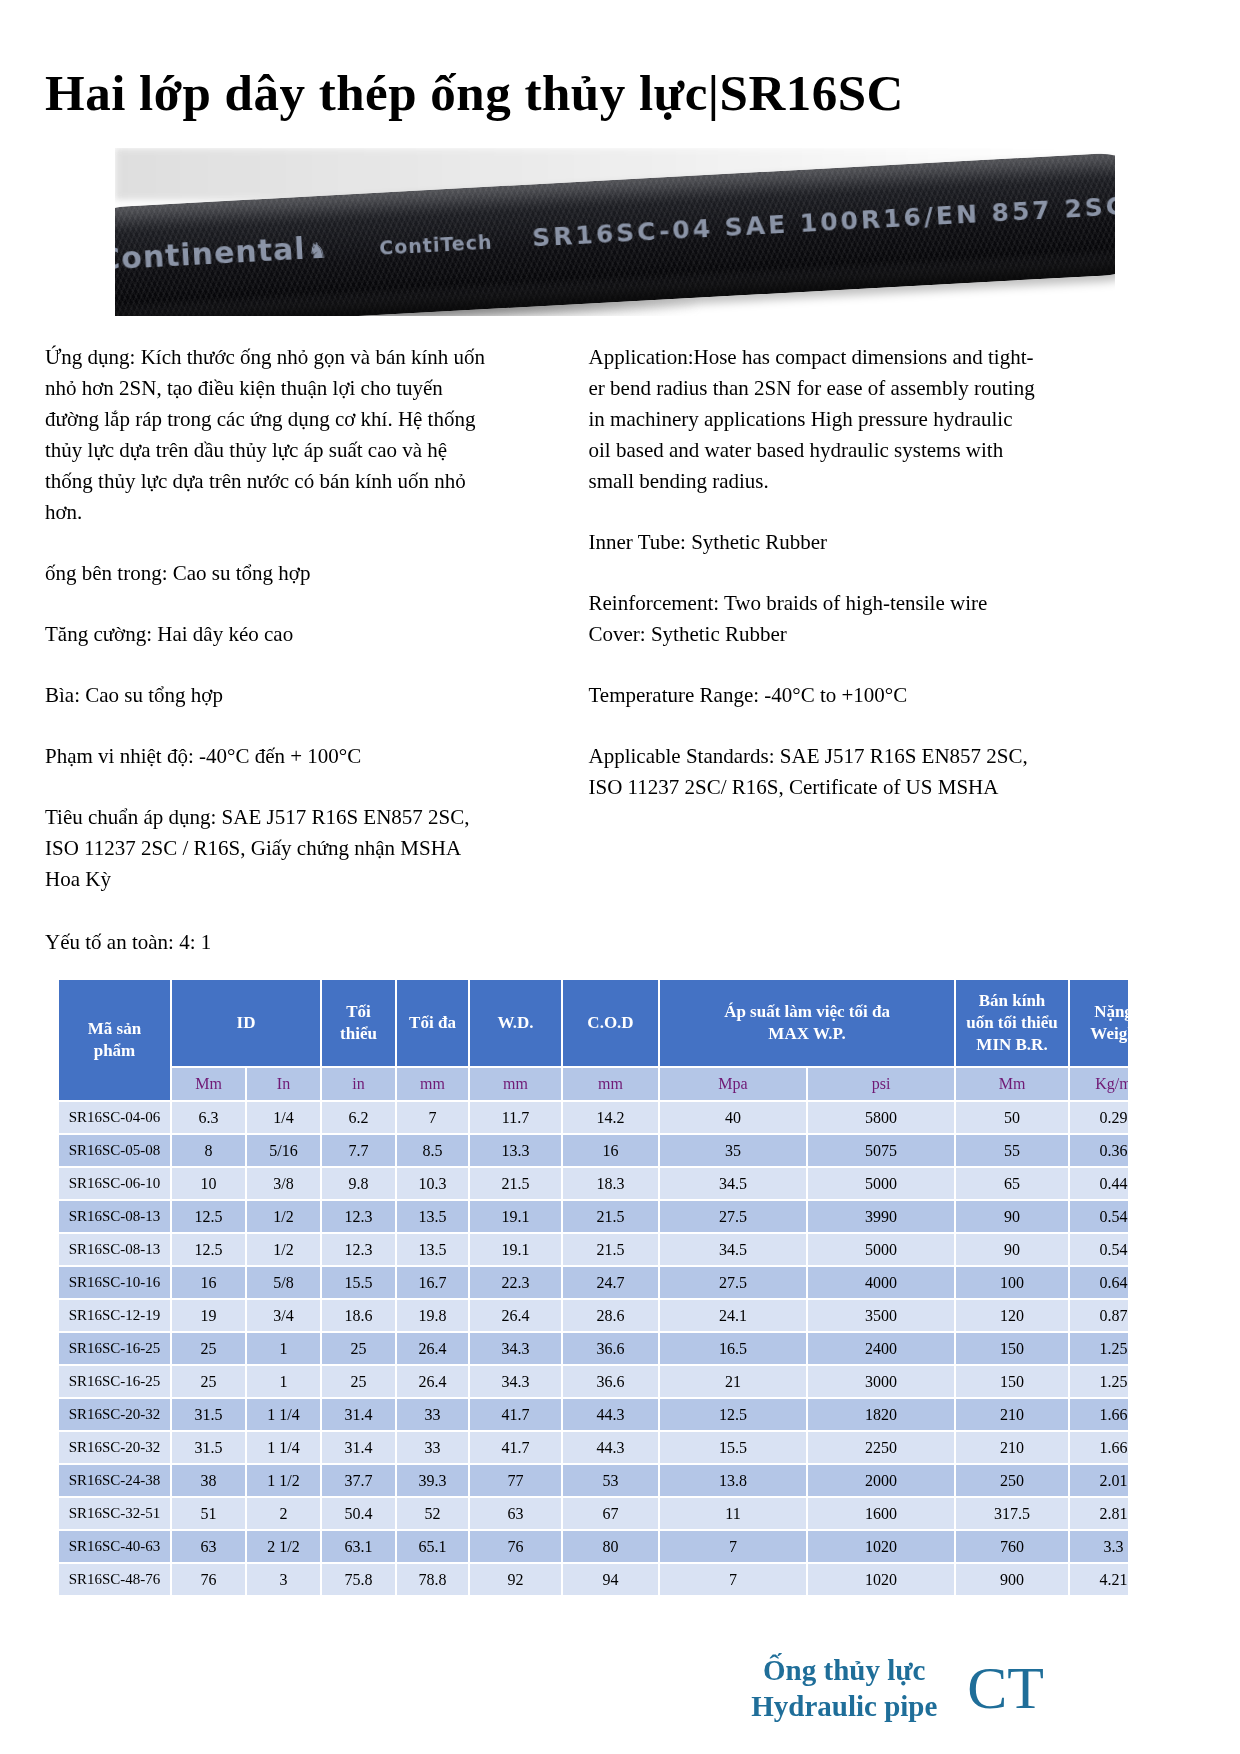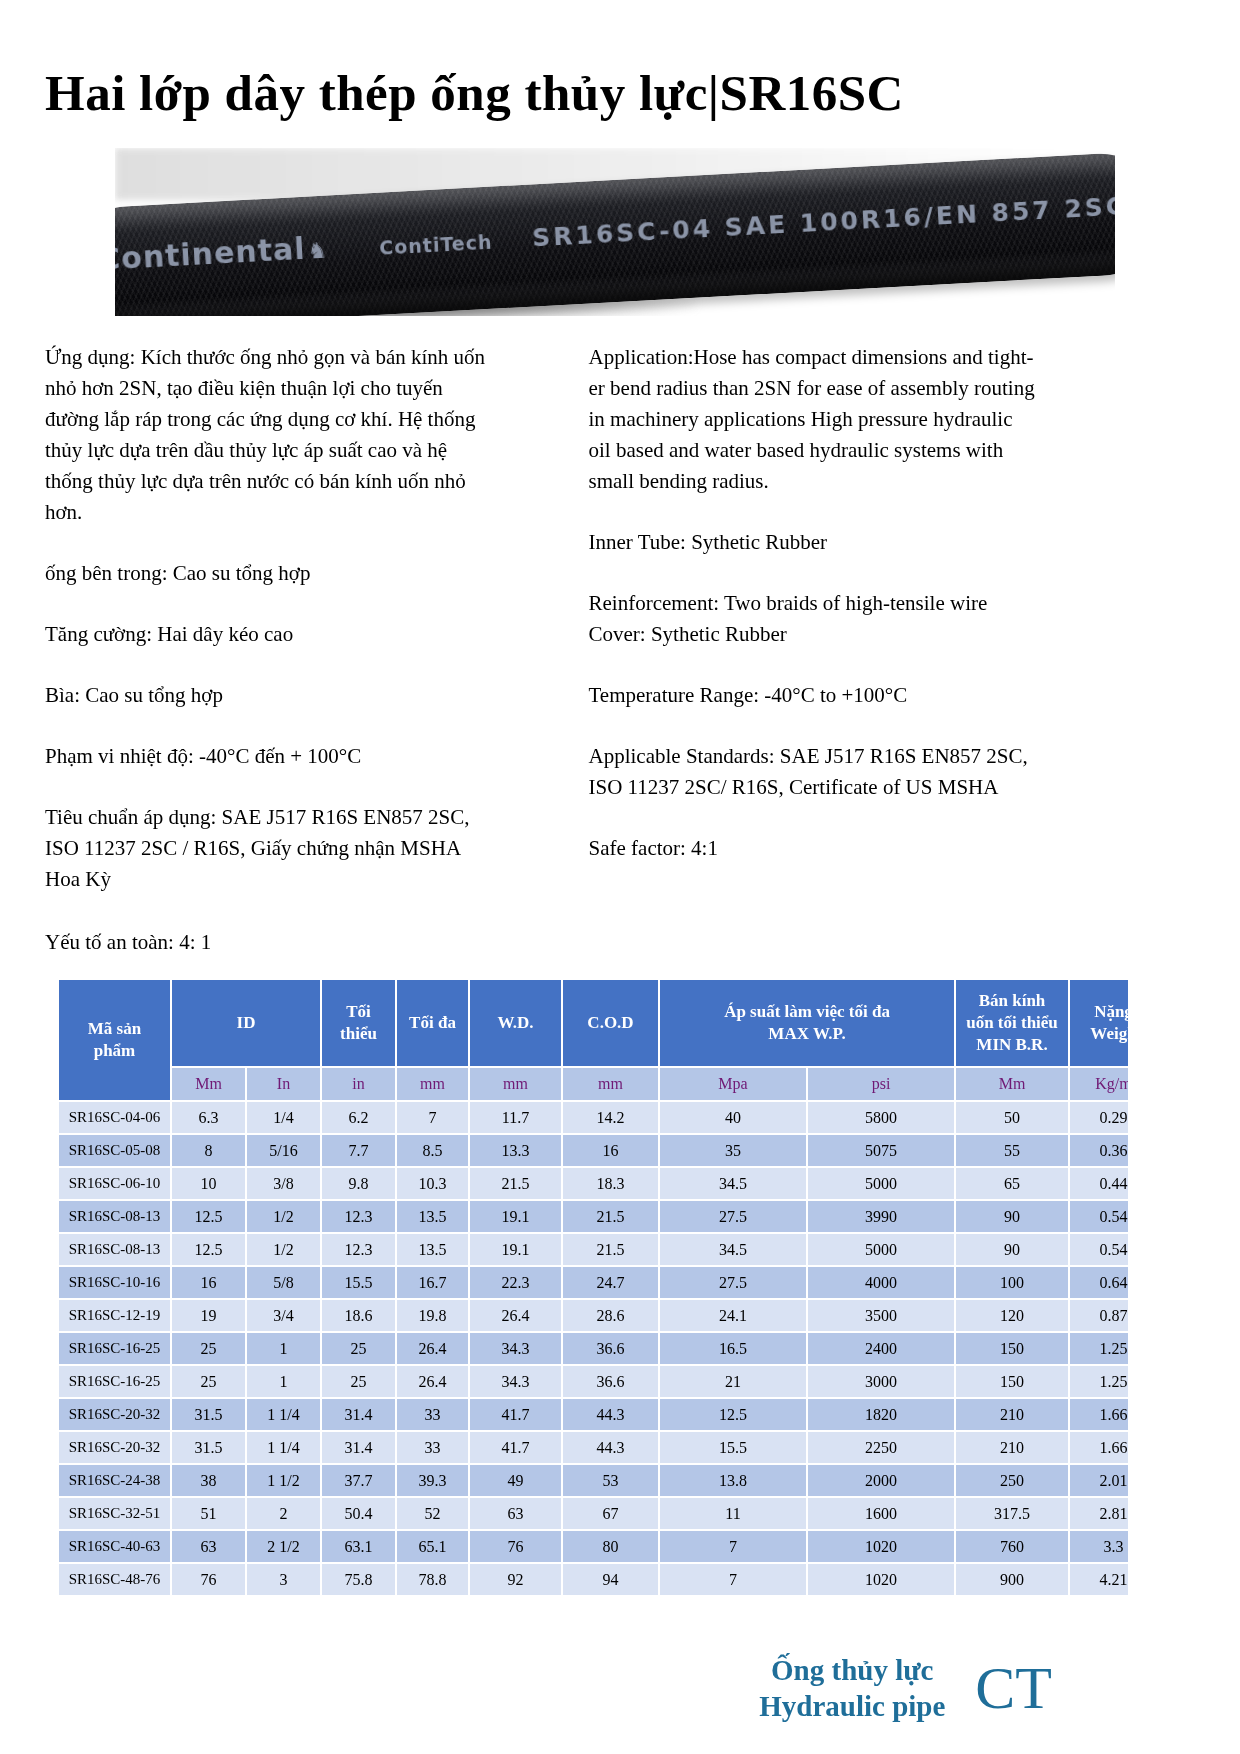--- a/index.html
+++ b/index.html
@@ -115,21 +115,21 @@
   .spec-table tbody td {
     font-size:16px;
     height:33px;
   }
   .spec-table tbody td:first-child { font-size:15px; }
   .spec-table tbody tr:nth-child(odd) td { background:var(--color-band_light, #d9e2f3); }
   .spec-table tbody tr:nth-child(even) td { background:var(--color-band_dark, #b4c6e7); }
   
   .footer {
     position:absolute;
-    top:1652px; right:76px;
+    top:1652px; right:84px;
     display:flex; align-items:center;
     gap:30px;
     color:var(--color-footer_accent, #1f6e99);
   }
   .footer-tagline { text-align:center; font-weight:700; }
   .footer-line { font-size:29px; line-height:36px; }
   .footer-logo { font-size:60px; font-weight:400; line-height:60px; }
 </style>
 </head>
 <body>
@@ -172,21 +172,20 @@
 er bend radius than 2SN for ease of assembly routing
 in machinery applications High pressure hydraulic
 oil based and water based hydraulic systems with
 small bending radius.</p>
       <p>Inner Tube: Sythetic Rubber</p>
       <p>Reinforcement: Two braids of high-tensile wire
 Cover: Sythetic Rubber</p>
       <p>Temperature Range: -40°C to +100°C</p>
       <p>Applicable Standards: SAE J517 R16S EN857 2SC,
 ISO 11237 2SC/ R16S, Certificate of US MSHA</p>
-      <p>Safe factor: 4:1</p>
     </div>
   </div>
 
   <p class="safety-note">Yếu tố an toàn: 4: 1</p>
 
   <table class="spec-table">
     <colgroup>
       <col style="width:113px">
         <col style="width:75px">
         <col style="width:75px">
@@ -373,21 +372,21 @@
           <td>2250</td>
           <td>210</td>
           <td>1.66</td>
         </tr>
         <tr>
           <td>SR16SC-24-38</td>
           <td>38</td>
           <td>1 1/2</td>
           <td>37.7</td>
           <td>39.3</td>
-          <td>49</td>
+          <td>77</td>
           <td>53</td>
           <td>13.8</td>
           <td>2000</td>
           <td>250</td>
           <td>2.01</td>
         </tr>
         <tr>
           <td>SR16SC-32-51</td>
           <td>51</td>
           <td>2</td>

